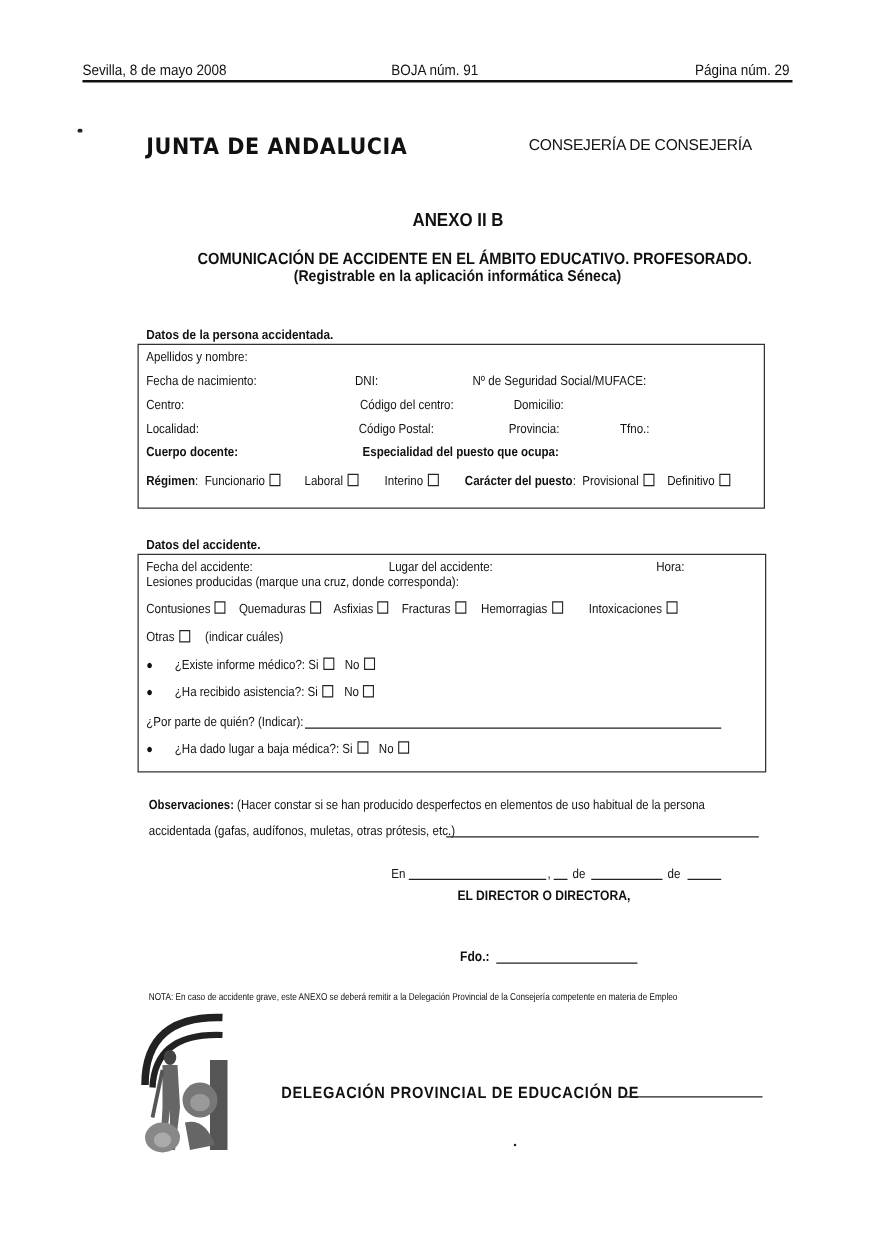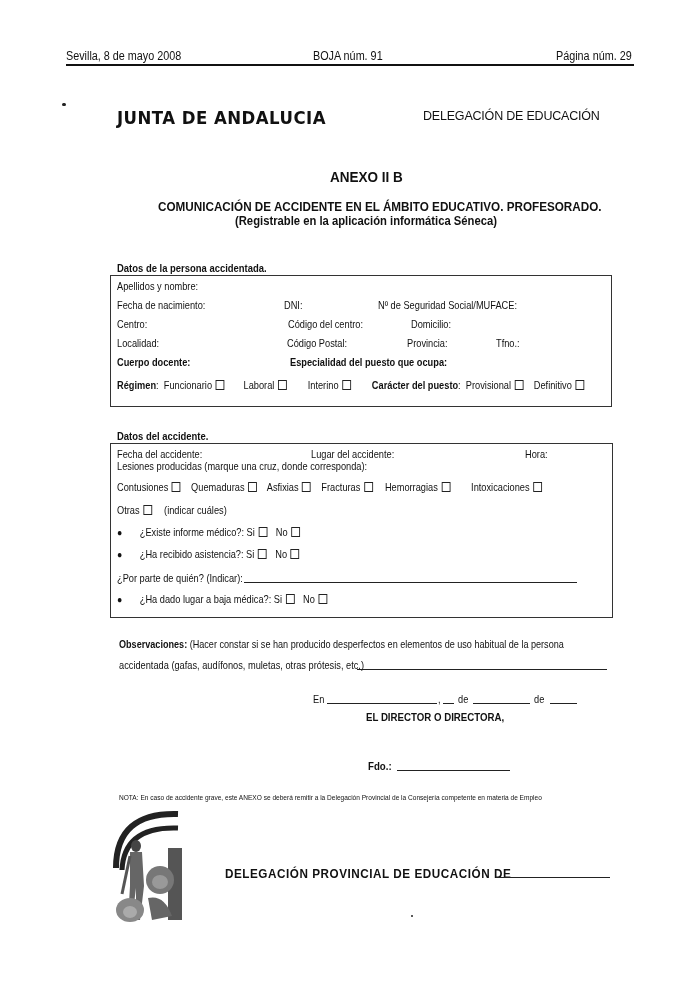--- a/index.html
+++ b/index.html
@@ -26,21 +26,21 @@
 </head>
 <body>
 
 <div class="abs hdr" style="left:66px;">Sevilla, 8 de mayo 2008</div>
 <div class="abs hdr" style="left:313px;">BOJA núm. 91</div>
 <div class="abs hdr" style="left:556px;">Página núm. 29</div>
 <div class="abs hdr-rule"></div>
 
 <div class="abs dot" style="left:62px;top:103px;"></div>
 <div class="abs junta">JUNTA DE ANDALUCIA</div>
-<div class="abs conse">DELEGACIÓN DE EDUCACIÓN</div>
+<div class="abs conse">CONSEJERÍA DE CONSEJERÍA</div>
 
 <div class="abs anexo">ANEXO II B</div>
 <div class="abs title1">COMUNICACIÓN DE ACCIDENTE EN EL ÁMBITO EDUCATIVO.  PROFESORADO.</div>
 <div class="abs title2">(Registrable en la aplicación informática Séneca)</div>
 
 <div class="abs sec" style="left:117px;top:262px;">Datos de la persona  accidentada.</div>
 <div class="abs box" style="left:110px;top:275px;width:500px;height:130px;"></div>
 
 <div class="abs f" style="left:117px;top:280px;">Apellidos y nombre:</div>
 

